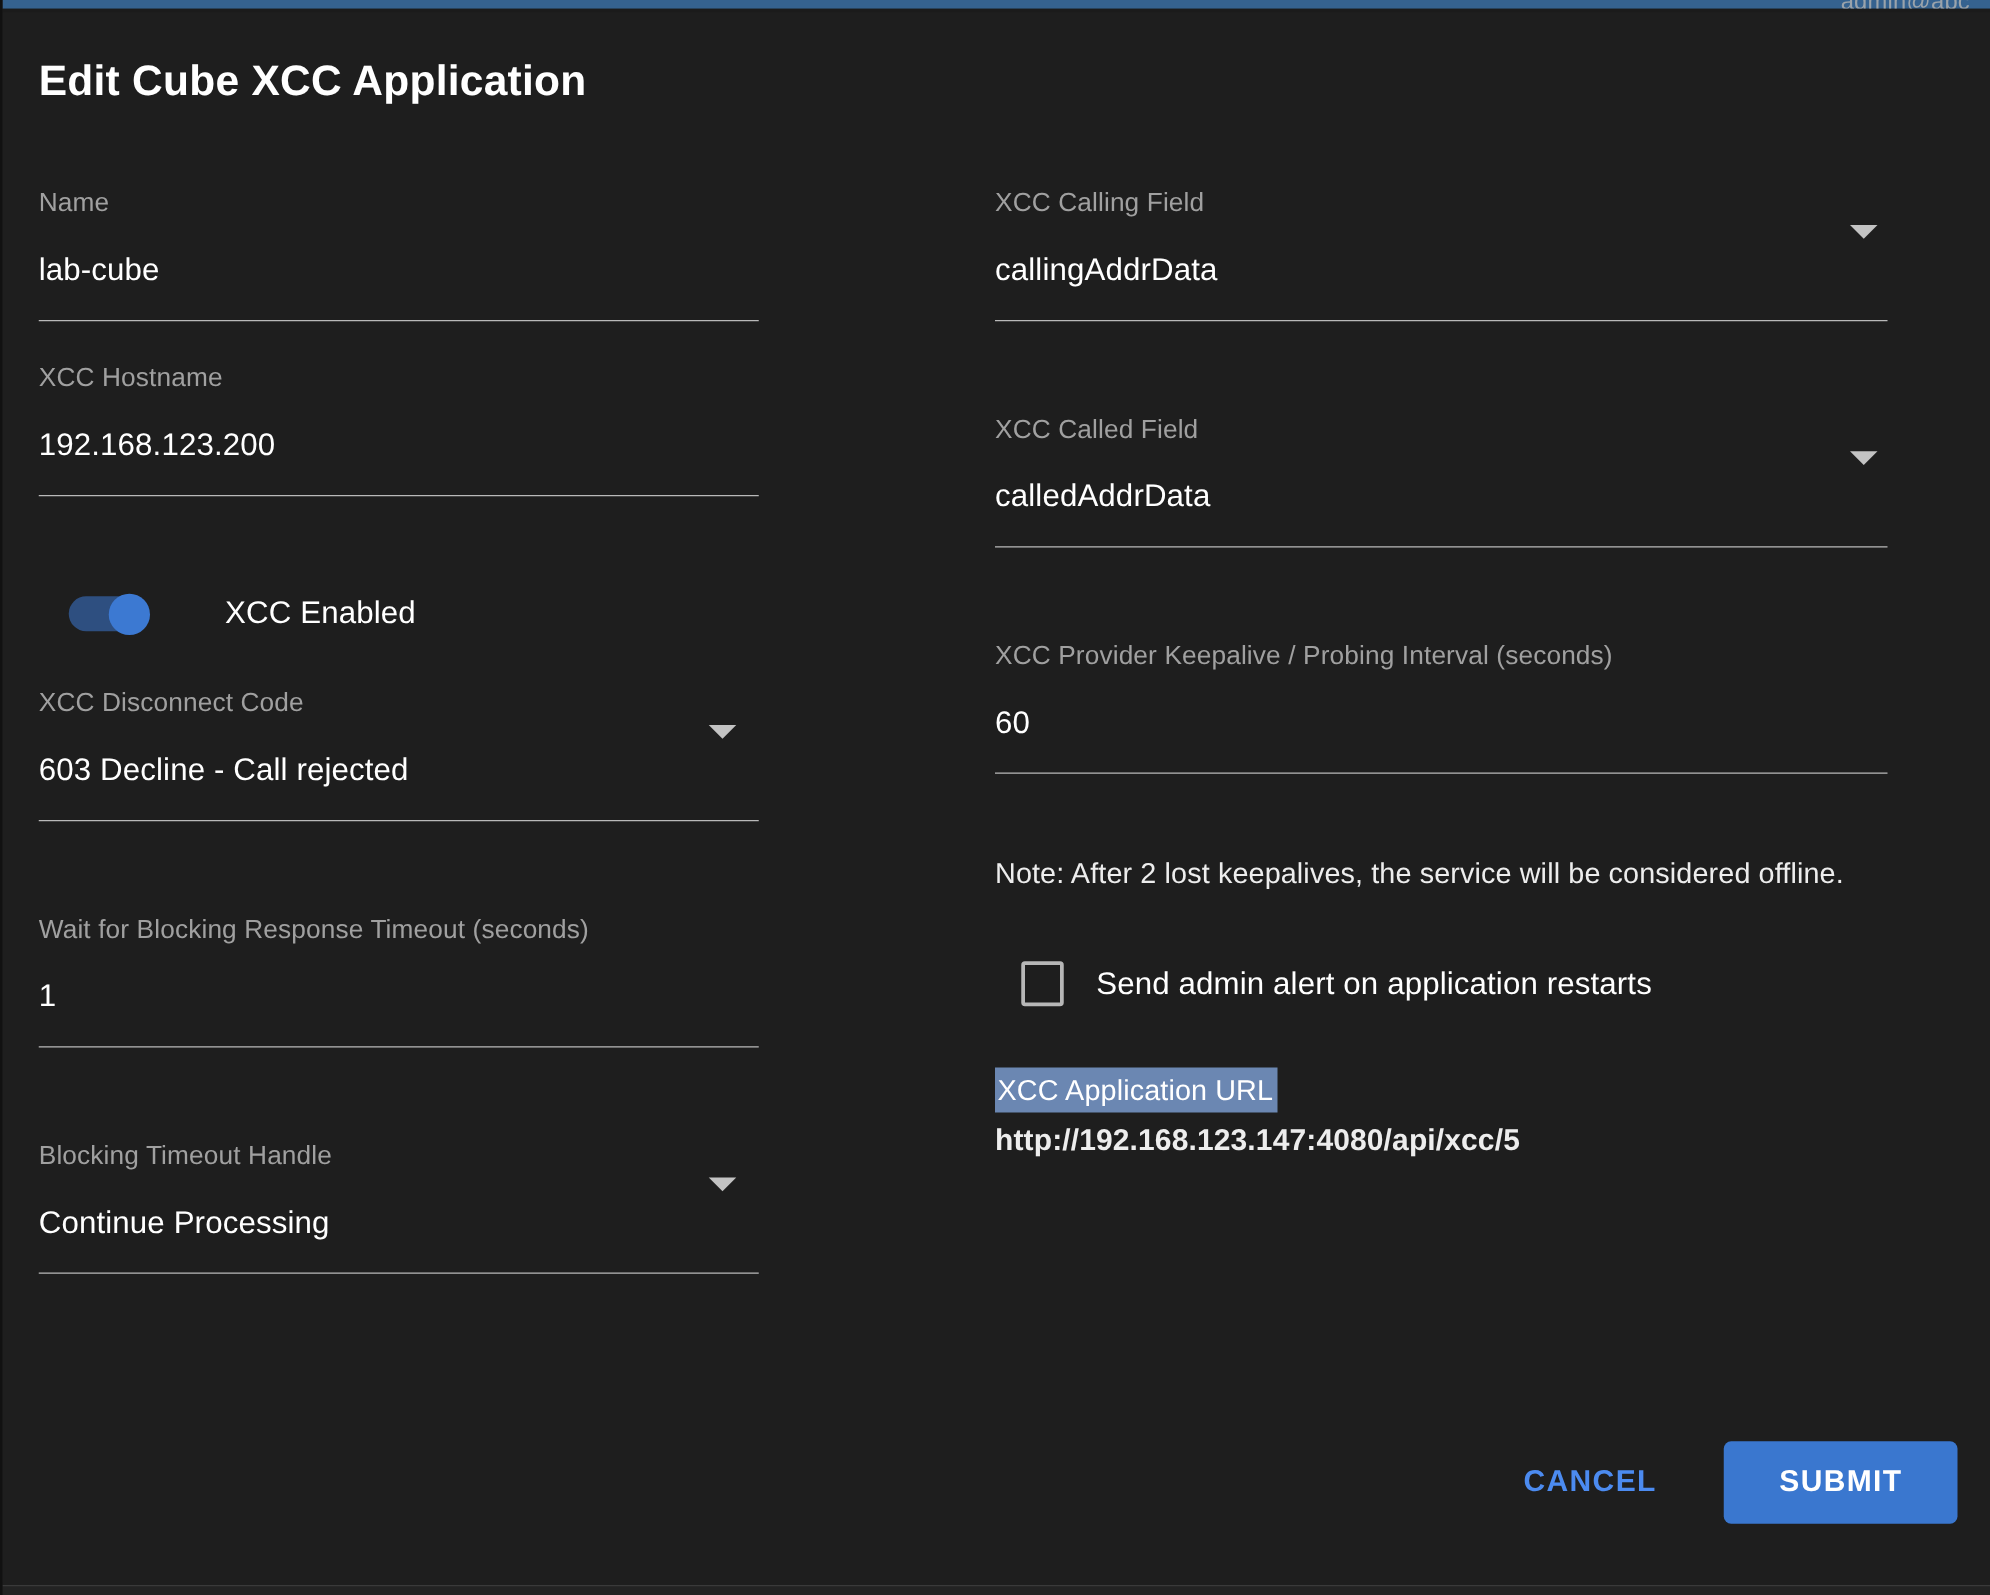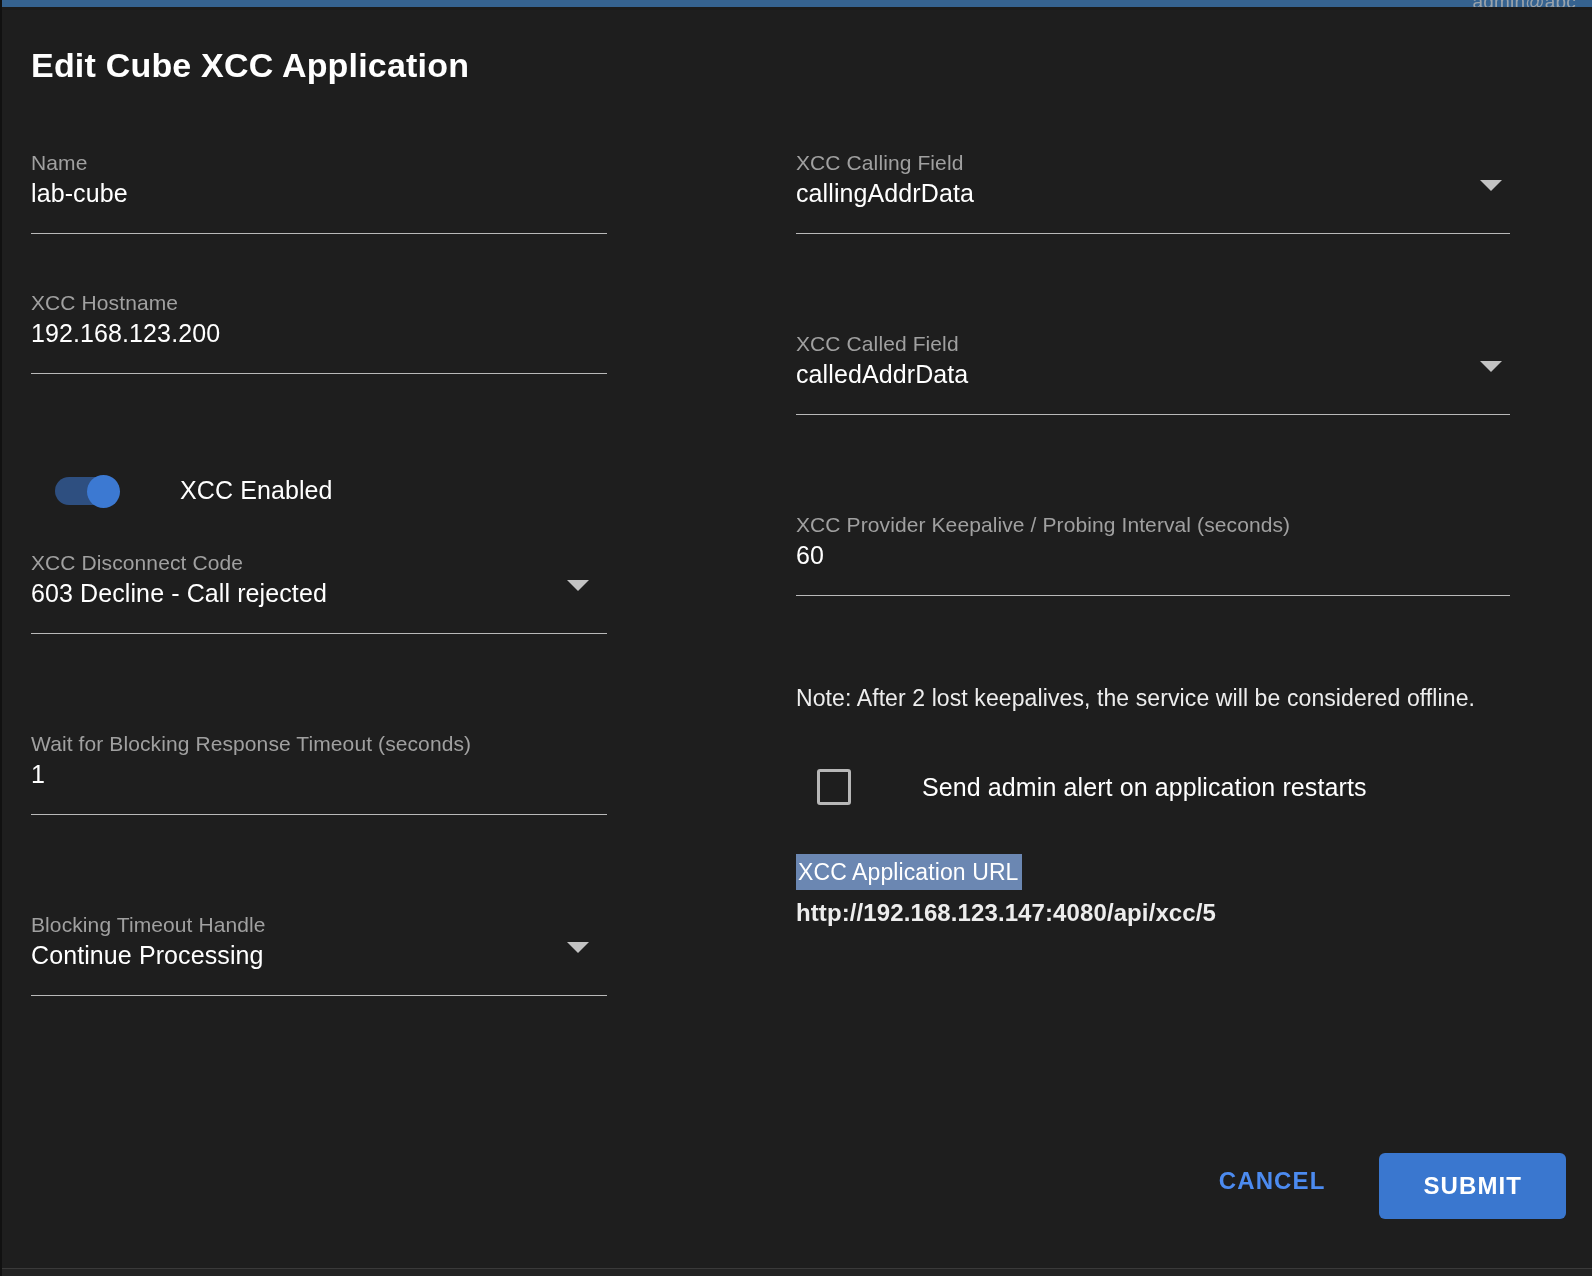--- a/index.html
+++ b/index.html
@@ -82,21 +82,21 @@
   .field-label {
     font-size: 21px;
     color: #a0a0a0;
     line-height: 26px;
     letter-spacing: .1px;
   }
   .field-value {
     font-size: 25px;
     color: #ffffff;
     line-height: 34px;
-    margin-top: 0;
+    margin-top: 23px;
     letter-spacing: .1px;
     white-space: nowrap;
   }
   .field-underline {
     height: 1px;
     background: #b9b9b9;
     margin-top: 23px;
   }
   .caret {
     position: absolute;
@@ -153,21 +153,20 @@
     color: #ededed;
     line-height: 40px;
     letter-spacing: .1px;
     width: 700px;
   }
 
   
   .checkbox-row {
     display: flex;
     align-items: center;
-    gap: 45px;
   }
   .checkbox-box {
     width: 34px;
     height: 36px;
     box-sizing: border-box;
     border: 3px solid #b7b7b7;
     border-radius: 3px;
     background: transparent;
     flex: 0 0 auto;
     margin-left: 21px;
@@ -197,21 +196,21 @@
     letter-spacing: .1px;
     font-weight: bold;
   }
 
   
   .actions {
     position: absolute;
     right: 28px;
     bottom: 47px;
     display: flex;
-    align-items: flex-start;
+    align-items: center;
   }
   .btn-cancel {
     font-size: 24px;
     font-weight: bold;
     color: #4c8bf0;
     letter-spacing: 1.1px;
     background: transparent;
     border: 0;
     padding: 14px 18px;
     cursor: pointer;

